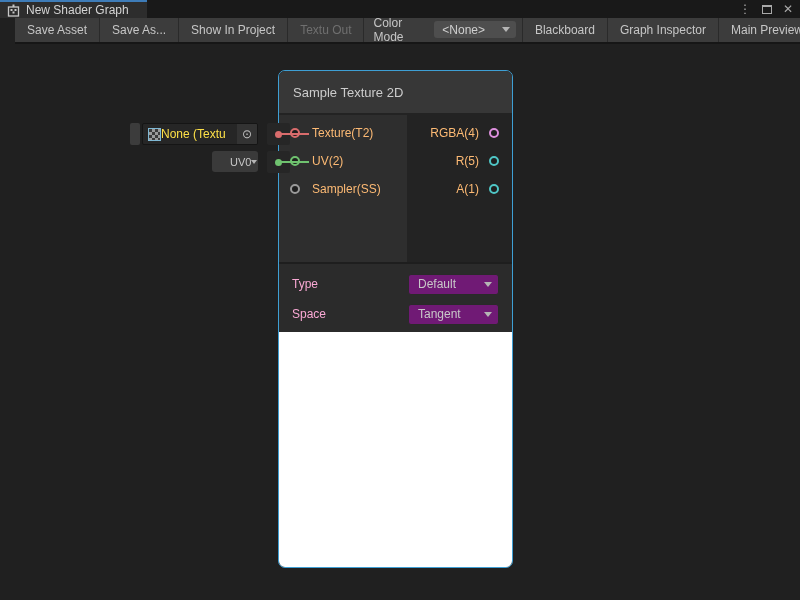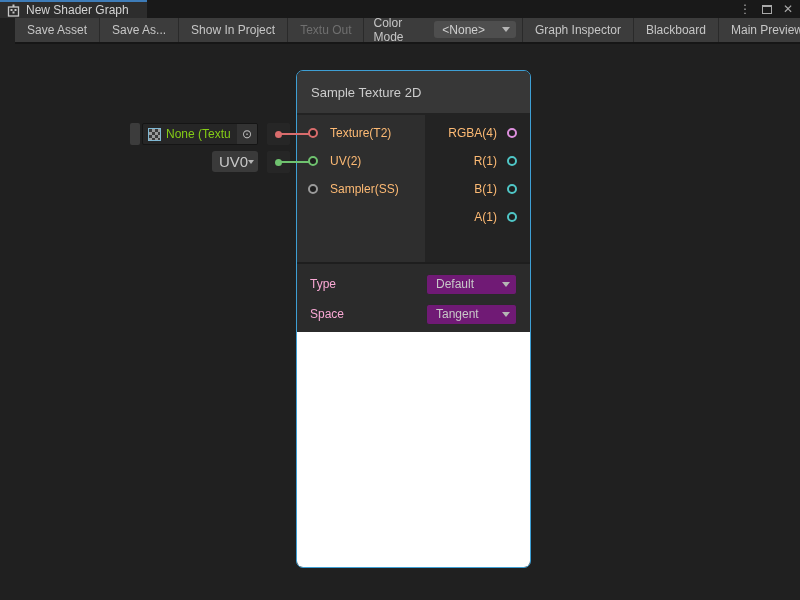--- a/index.html
+++ b/index.html
@@ -25,21 +25,21 @@
   .tb-dropdown { margin:3px 6px 4px 0; width:96px; background:#4e4e4e; border-radius:3px;
     display:flex; align-items:center; padding-left:8px; color:#cfcfcf; }
   .tb-right .tb-btn { border-right:none; border-left:1px solid #2a2a2a; }
   .arrow-down { width:0; height:0; border-left:4px solid transparent; border-right:4px solid transparent;
     border-top:5px solid #b5b5b5; margin-left:auto; margin-right:6px; }
 
   
   #canvas { position:absolute; left:0; top:44px; width:800px; height:556px; background:#202020; }
 
   
-  #node { position:absolute; left:296px; top:26px; width:235px; height:498px;
+  #node { position:absolute; left:278px; top:26px; width:235px; height:498px;
     border:1.5px solid #3e9fd4; border-radius:7px; overflow:hidden; display:flex; flex-direction:column; background:#232323; }
   .node-header { height:44px; background:#373737; border-bottom:2px solid #232323;
     display:flex; align-items:center; padding-left:14px; font-size:13px; color:#cccccc; }
   .node-ports { height:147px; display:flex; }
   .ports-in { width:128px; background:#2e2e2e; padding-top:4px; }
   .ports-out { flex:1; background:#232323; padding-top:4px; }
   .port-row { height:28px; display:flex; align-items:center; }
   .port-row.out { justify-content:flex-end; }
   .port { width:10px; height:10px; border-radius:50%; border:2px solid #999; background:#1e1e1e; flex:none; }
   .port.in { margin-left:11px; }
@@ -54,25 +54,25 @@
     border-radius:3px; display:flex; align-items:center; padding-left:9px; font-size:12px; color:#c8c8c8; }
   .node-preview { flex:1; background:#ffffff; }
 
   
   .field-cap { position:absolute; left:130px; top:79px; width:10px; height:22px; background:#3c3c3c; border-radius:2px; }
   .obj-field { position:absolute; left:142px; top:79px; width:116px; height:22px; background:#262626;
     border:1px solid #151515; border-radius:2px; display:flex; align-items:center; overflow:hidden; }
   .tex-icon { width:13px; height:13px; margin-left:5px; flex:none; border:1px solid #7fb8d4;
     background:conic-gradient(#9a9a9a 90deg, #3a3a3a 90deg 180deg, #9a9a9a 180deg 270deg, #3a3a3a 270deg);
     background-size:6px 6px; }
-  .obj-field-text { font-size:12px; color:#84cc16; margin-left:5px; white-space:nowrap; overflow:hidden; flex:1; }
+  .obj-field-text { font-size:12px; color:#fde047; white-space:nowrap; overflow:hidden; flex:1; }
   .picker { width:20px; height:100%; background:#333333; display:flex; align-items:center; justify-content:center;
     color:#bdbdbd; font-size:12px; flex:none; }
   .uv-dropdown { position:absolute; left:212px; top:107px; width:46px; height:21px; background:#3a3a3a;
-    border-radius:3px; display:flex; align-items:center; padding-left:7px; font-size:15px; color:#c8c8c8; }
+    border-radius:3px; display:flex; align-items:center; padding-left:18px; font-size:11px; color:#c8c8c8; }
   .uv-dropdown .arrow-down { margin-right:4px; border-left-width:3.5px; border-right-width:3.5px; border-top-width:4.5px; }
   .connector-box { position:absolute; width:23px; height:22px; background:#262626; border-radius:2px;
     display:flex; align-items:center; justify-content:center; }
   .connector-box.tex { left:267px; top:79px; }
   .connector-box.uv { left:267px; top:107px; }
   .conn-dot { width:7px; height:7px; border-radius:50%; }
   .wire { position:absolute; height:2px; width:28px; }
   .wire.tex { left:281px; top:89px; }
   .wire.uv  { left:281px; top:117px; }
 </style>
@@ -101,22 +101,22 @@
   <div class="tb-btn">Save Asset</div>
   <div class="tb-btn">Save As...</div>
   <div class="tb-btn">Show In Project</div>
   <div class="tb-btn disabled">Textu Out</div>
   <div class="tb-right">
     <div class="tb-label">Color Mode</div>
     <div class="tb-dropdown">
       <span>&lt;None&gt;</span>
       <span class="arrow-down"></span>
     </div>
+    <div class="tb-btn">Blackboard</div>
     <div class="tb-btn">Graph Inspector</div>
-    <div class="tb-btn">Blackboard</div>
     <div class="tb-btn">Main Preview</div>
   </div>
 </div>
 
 <div id="canvas">
 
   <div id="node" style="border-color: rgb(62, 159, 212);">
     <div class="node-header">Sample Texture 2D</div>
     <div class="node-ports">
       <div class="ports-in">
@@ -132,25 +132,21 @@
           <span class="port in" style="border-color: rgb(154, 154, 154);"></span>
           <span class="port-label">Sampler(SS)</span>
         </div>
       </div>
       <div class="ports-out">
         <div class="port-row out">
           <span class="port-label">RGBA(4)</span>
           <span class="port out" style="border-color: rgb(221, 143, 221);"></span>
         </div>
         <div class="port-row out">
-          <span class="port-label">R(1)</span>
-          <span class="port out" style="border-color: rgb(79, 198, 198);"></span>
-        </div>
-        <div class="port-row out">
-          <span class="port-label">B(1)</span>
+          <span class="port-label">R(5)</span>
           <span class="port out" style="border-color: rgb(79, 198, 198);"></span>
         </div>
         <div class="port-row out">
           <span class="port-label">A(1)</span>
           <span class="port out" style="border-color: rgb(79, 198, 198);"></span>
         </div>
       </div>
     </div>
     <div class="node-controls">
       <div class="ctrl-row">

